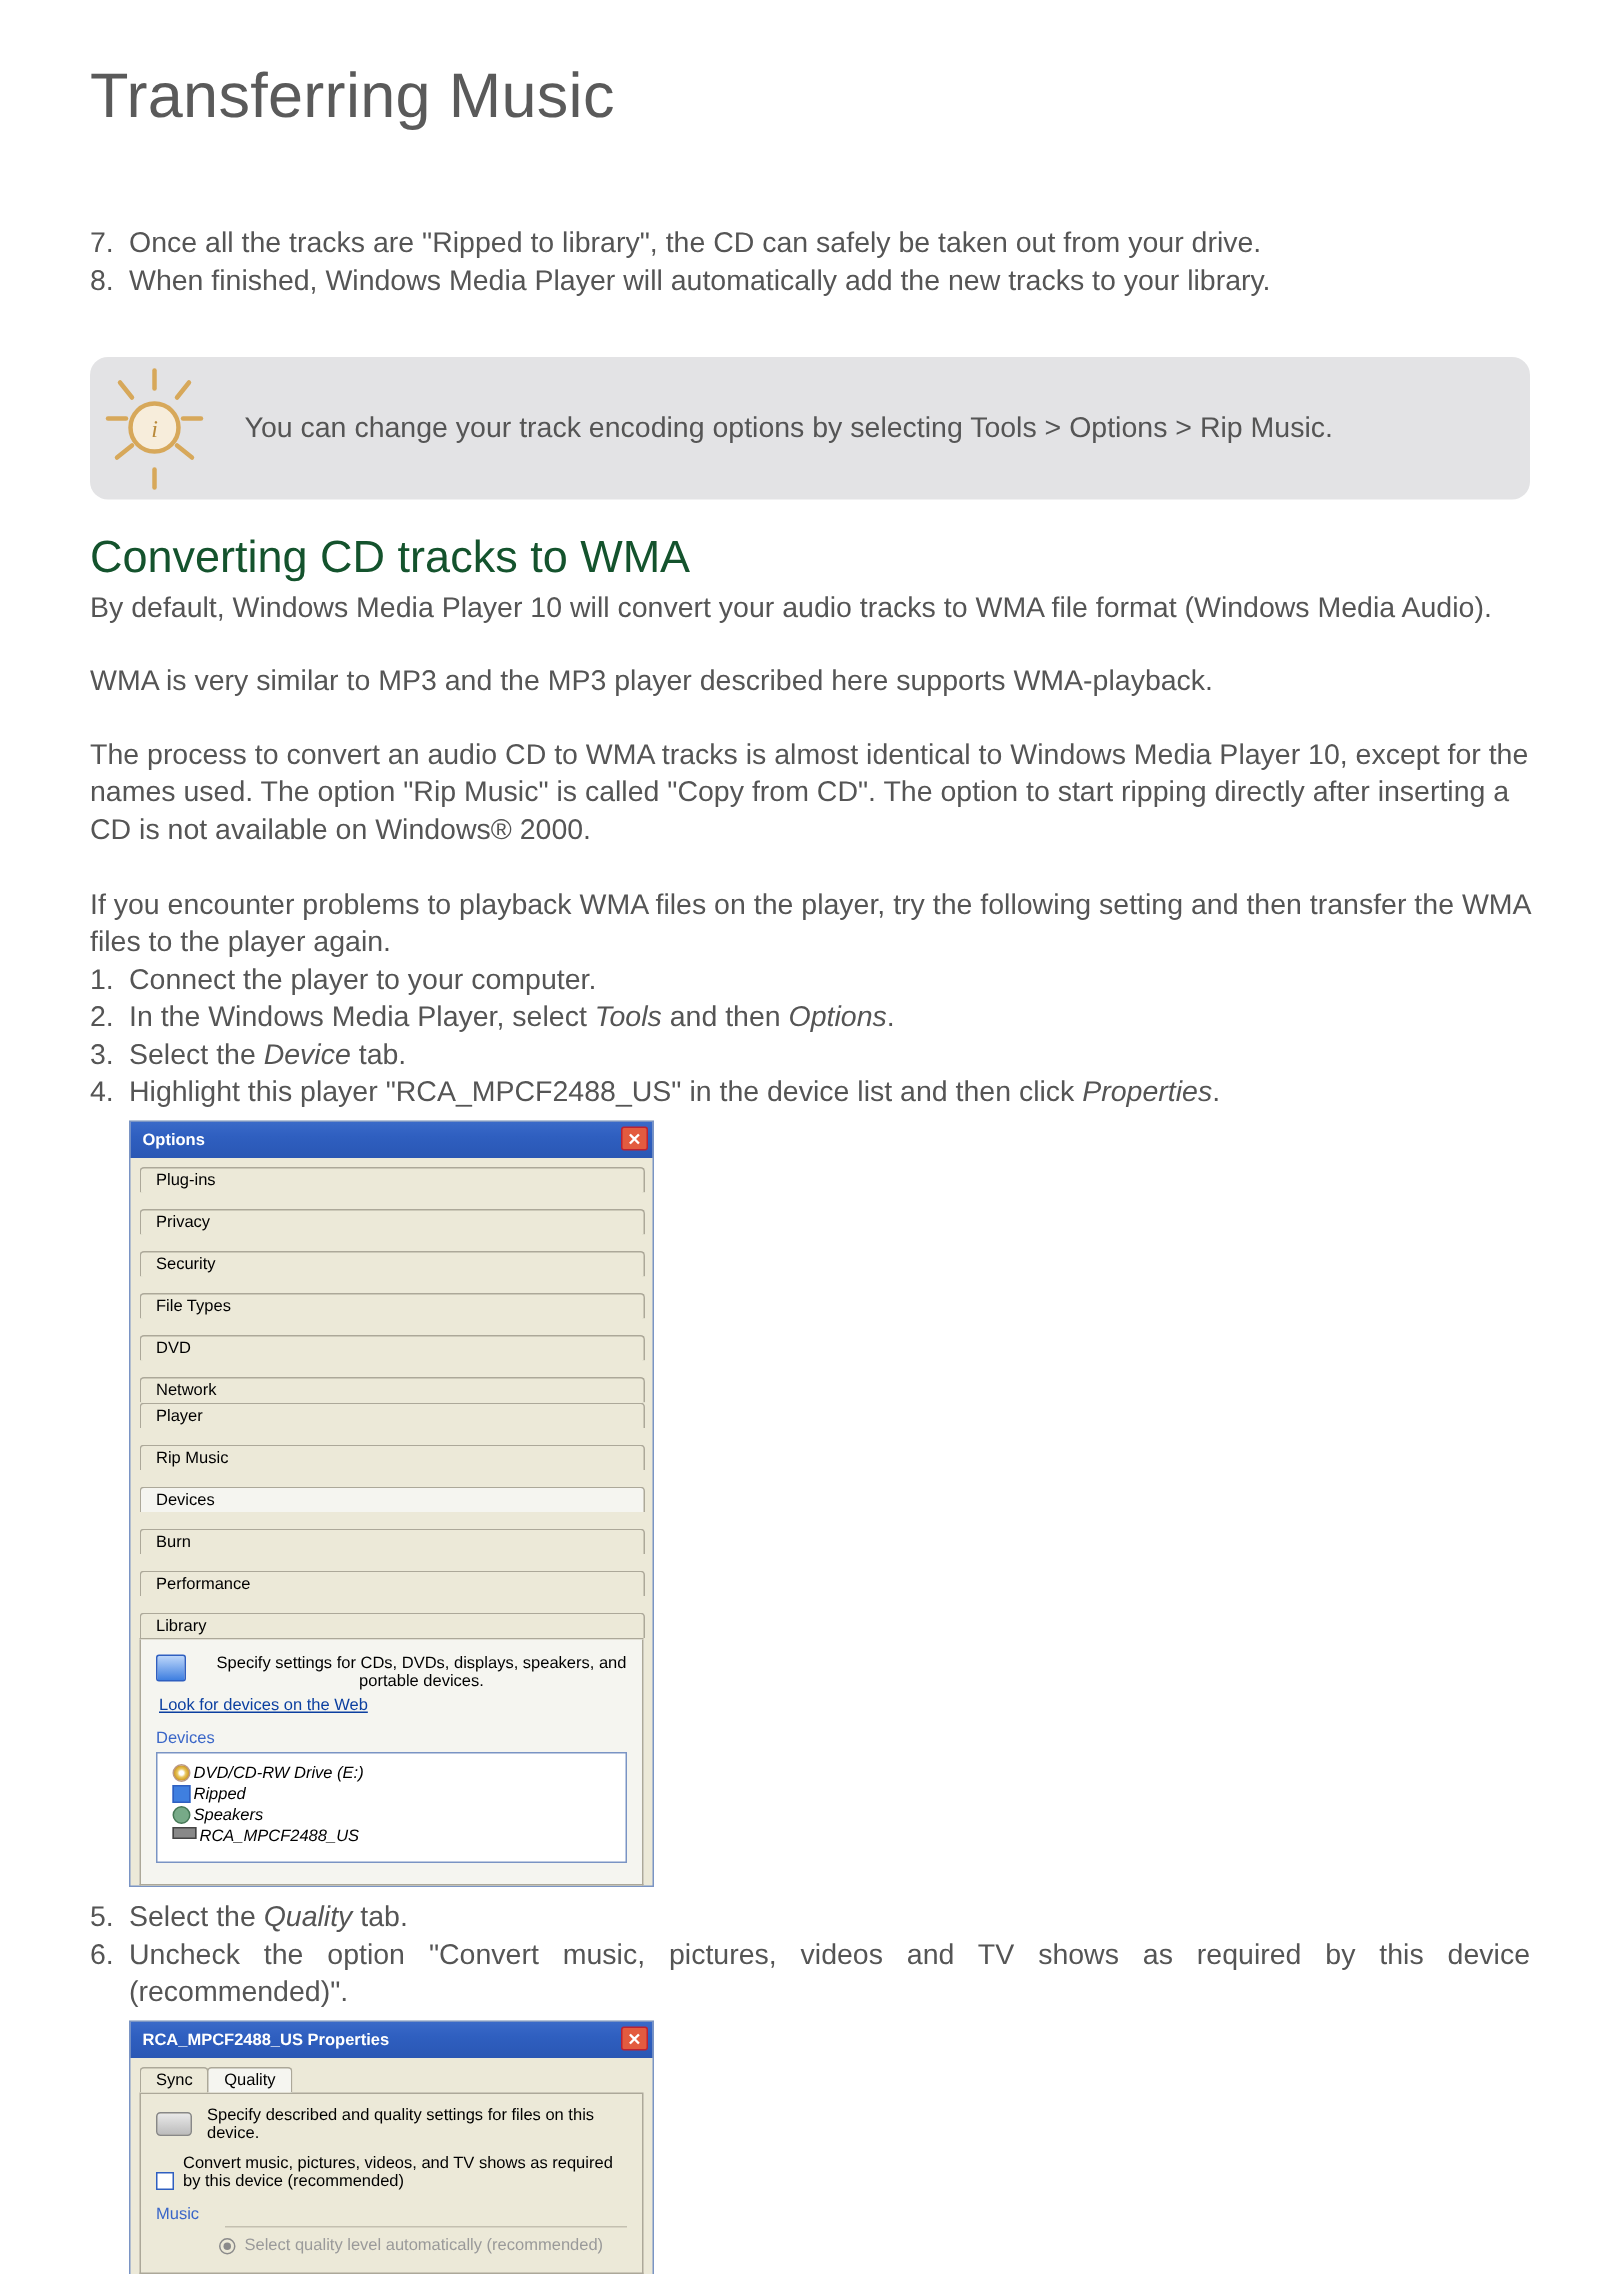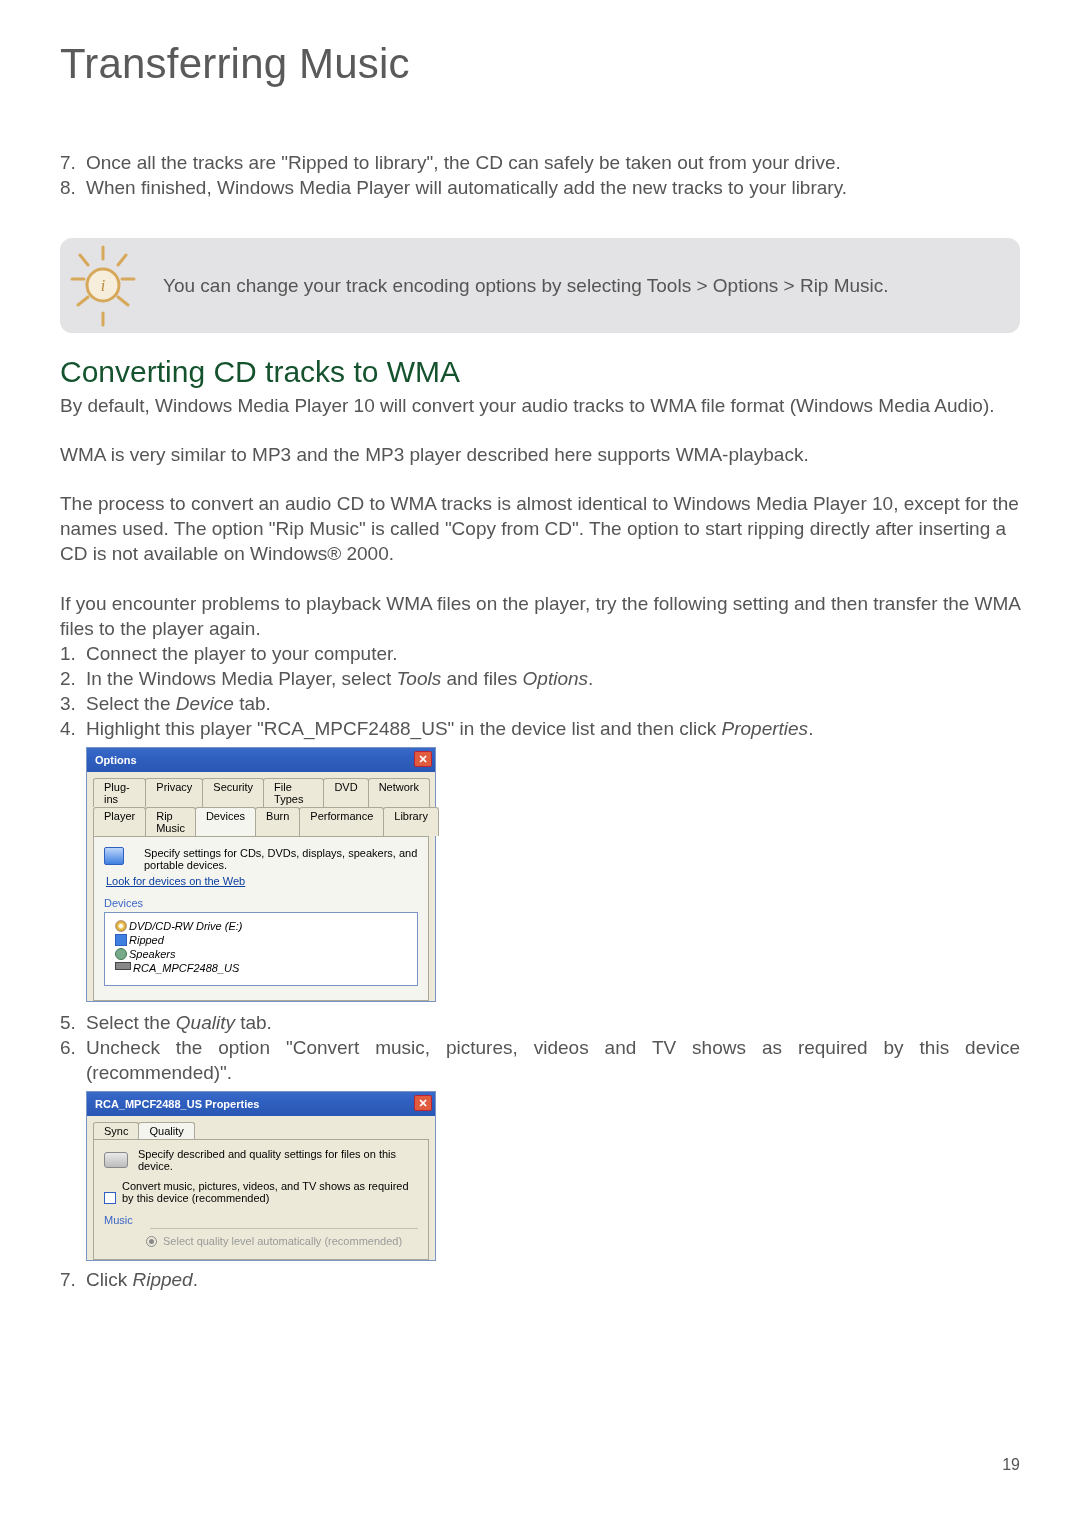--- a/index.html
+++ b/index.html
@@ -93,21 +93,21 @@
     position: absolute; right: 3px; top: 3px;
     width: 18px; height: 16px;
     background: #e35b3f;
     border: 1px solid #b23;
     color: #fff;
     display: flex; align-items: center; justify-content: center;
     font-size: 11px; font-weight: bold;
     border-radius: 2px;
   }
   .ss-tabs { padding: 6px 6px 0 6px; }
-  .ss-tab-row { display: flex; gap: 0; border-bottom: 1px solid #aca899; }
+  .ss-tab-row { display: flex; gap: 11px; border-bottom: 1px solid #aca899; flex-direction: column; }
   .ss-tab-row.upper { border-bottom: none; }
   .ss-tab {
     border: 1px solid #aca899;
     border-bottom: none;
     background: #ece9d8;
     padding: 2px 10px;
     font-size: 11px;
     border-top-left-radius: 3px;
     border-top-right-radius: 3px;
     margin-right: -1px;
@@ -116,21 +116,21 @@
     background: #f5f5f0;
     position: relative;
     z-index: 2;
   }
   .ss-panel {
     background: #f5f5f0;
     border: 1px solid #aca899;
     border-top: none;
     padding: 10px 10px 14px 10px;
   }
-  .ss-row1 { display: flex; gap: 20px; align-items: flex-start; }
+  .ss-row1 { display: flex; gap: 20px; align-items: flex-start; text-align: center; }
   .ss-pc-icon {
     width: 20px; height: 18px;
     background: linear-gradient(#bcd6fa,#3f7fe0);
     border: 1px solid #2f5fc0;
     border-radius: 2px;
     flex: 0 0 20px;
   }
   .ss-link { color: #0b3fa0; text-decoration: underline; display: inline-block; margin-top: 4px; margin-left: 2px; }
   .ss-devlabel { color: #3a66c8; margin-top: 10px; }
   .ss-list {
@@ -228,21 +228,21 @@
   <p class="body-text block">The process to convert an audio CD to WMA tracks is almost identical to Windows Media Player 10, except for the names used. The option "Rip Music" is called "Copy from CD". The option to start ripping directly after inserting a CD is not available on Windows® 2000.</p>
   <p class="body-text">If you encounter problems to playback WMA files on the player, try the following setting and then transfer the WMA files to the player again.</p>
 
   <ol class="steps body-text">
     <li>
         <span class="num">1.</span>
         <span><span>Connect the player to your computer.</span></span>
       </li>
     <li>
         <span class="num">2.</span>
-        <span><span>In the Windows Media Player, select </span><span class="italic">Tools</span><span> and files </span><span class="italic">Options</span><span>.</span></span>
+        <span><span>In the Windows Media Player, select </span><span class="italic">Tools</span><span> and then </span><span class="italic">Options</span><span>.</span></span>
       </li>
     <li>
         <span class="num">3.</span>
         <span><span>Select the </span><span class="italic">Device</span><span> tab.</span></span>
       </li>
     <li>
         <span class="num">4.</span>
         <span><span>Highlight this player "RCA_MPCF2488_US" in the device list and then click </span><span class="italic">Properties</span><span>.</span></span>
       </li>
   </ol>

